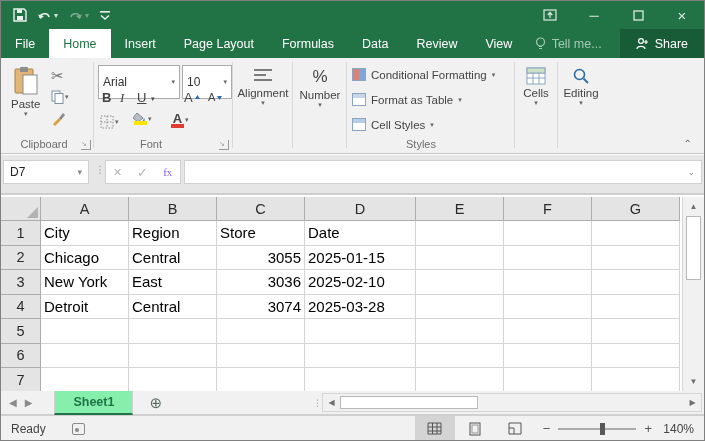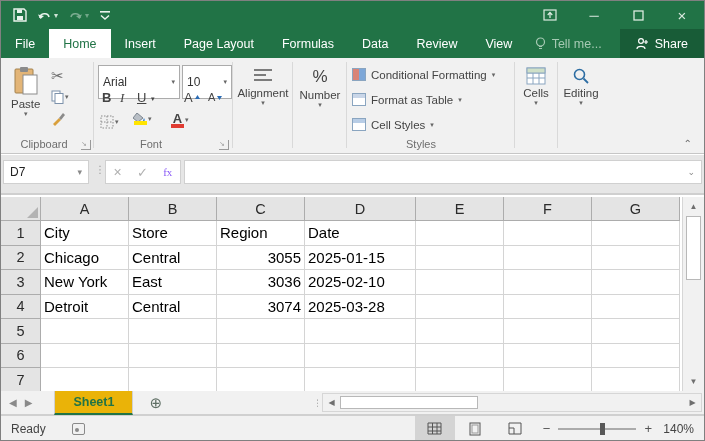--- a/index.html
+++ b/index.html
@@ -68,21 +68,21 @@
   .vsb .arr { height:19px; }
   .vsb .thumb { margin:0 3px; height:64px; background:#fff; border:1px solid #b8b8b8; cursor:grab; }
   .hsb { position:absolute; right:2px; top:2px; width:380px; height:19px; background:#f1f1f1; border:1px solid #d6d6d6; display:flex; }
   .hsb .arr { width:17px; }
   .hsb .thumb { width:138px; margin:2px 0; background:#fff; border:1px solid #b8b8b8; cursor:grab; }
   .hsb .track { flex:1; }
 
   
   .sheetbar { position:absolute; left:0; top:390px; width:100%; height:24px; background:#f1f1f1; border-bottom:1px solid #d0d0d0; display:flex; align-items:center; }
   .snav { color:#8a8a8a; font-size:10px; padding:0 8px; cursor:pointer; }
-  .stab { height:24px; background:#eab308; border-right:1px solid #d0d0d0; border-left:1px solid #d0d0d0; border-bottom:2px solid #217346; display:flex; align-items:center; padding:0 18px; margin-left:14px; font-size:12.5px; font-weight:bold; color:#217346; cursor:pointer; }
+  .stab { height:24px; background:#86efac; border-right:1px solid #d0d0d0; border-left:1px solid #d0d0d0; border-bottom:2px solid #217346; display:flex; align-items:center; padding:0 18px; margin-left:14px; font-size:12.5px; font-weight:bold; color:#217346; cursor:pointer; }
   .addsheet { margin-left:16px; color:#5f6f65; font-size:15px; cursor:pointer; }
   .sheetdots { position:absolute; left:312px; color:#9a9a9a; font-size:9px; }
 
   
   .statusbar { position:absolute; left:0; top:414px; width:100%; height:26px; background:#f1f1f1; border-top:1px solid #d0d0d0; display:flex; align-items:center; font-size:12px; color:#444; }
   .ready { padding-left:10px; }
   .macroicon { margin-left:26px; width:13px; height:12px; border:1px solid #8a8a8a; border-radius:2px; position:relative; cursor:pointer; }
   .macroicon:after { content:""; position:absolute; left:2px; bottom:2px; width:4px; height:4px; border-radius:50%; background:#8a8a8a; }
   .sb-right { position:absolute; right:0; top:0; height:25px; display:flex; align-items:center; }
   .viewbtn { width:40px; height:25px; display:flex; align-items:center; justify-content:center; cursor:pointer; }
@@ -326,22 +326,22 @@
         <div class="hcell" style="width: 88px; height: 24px;">B</div>
         <div class="hcell" style="width: 88px; height: 24px;">C</div>
         <div class="hcell" style="width: 111px; height: 24px;">D</div>
         <div class="hcell" style="width: 88px; height: 24px;">E</div>
         <div class="hcell" style="width: 88px; height: 24px;">F</div>
         <div class="hcell" style="width: 88px; height: 24px;">G</div>
       </div>
       <div class="grow">
         <div class="hcell" style="width: 40px; height: 24.5px;">1</div>
         <div class="cell" style="width: 88px; height: 24.5px;">City</div>
+        <div class="cell" style="width: 88px; height: 24.5px;">Region</div>
         <div class="cell" style="width: 88px; height: 24.5px;">Store</div>
-        <div class="cell" style="width: 88px; height: 24.5px;">Region</div>
         <div class="cell" style="width: 111px; height: 24.5px;">Date</div>
         <div class="cell" style="width: 88px; height: 24.5px;"></div>
         <div class="cell" style="width: 88px; height: 24.5px;"></div>
         <div class="cell" style="width: 88px; height: 24.5px;"></div>
       </div>
       <div class="grow">
         <div class="hcell" style="width: 40px; height: 24.5px;">2</div>
         <div class="cell" style="width: 88px; height: 24.5px;">Chicago</div>
         <div class="cell" style="width: 88px; height: 24.5px;">Central</div>
         <div class="cell num" style="width: 88px; height: 24.5px;">3055</div>

